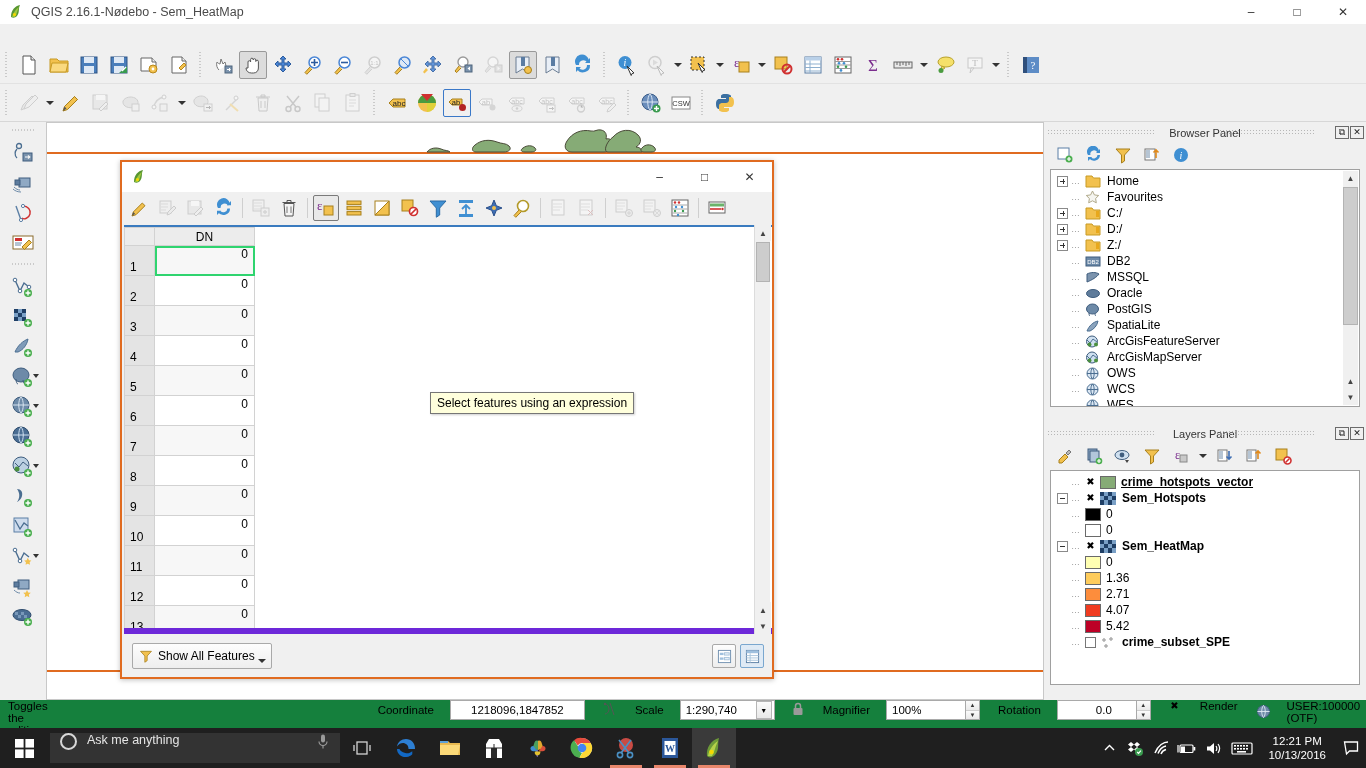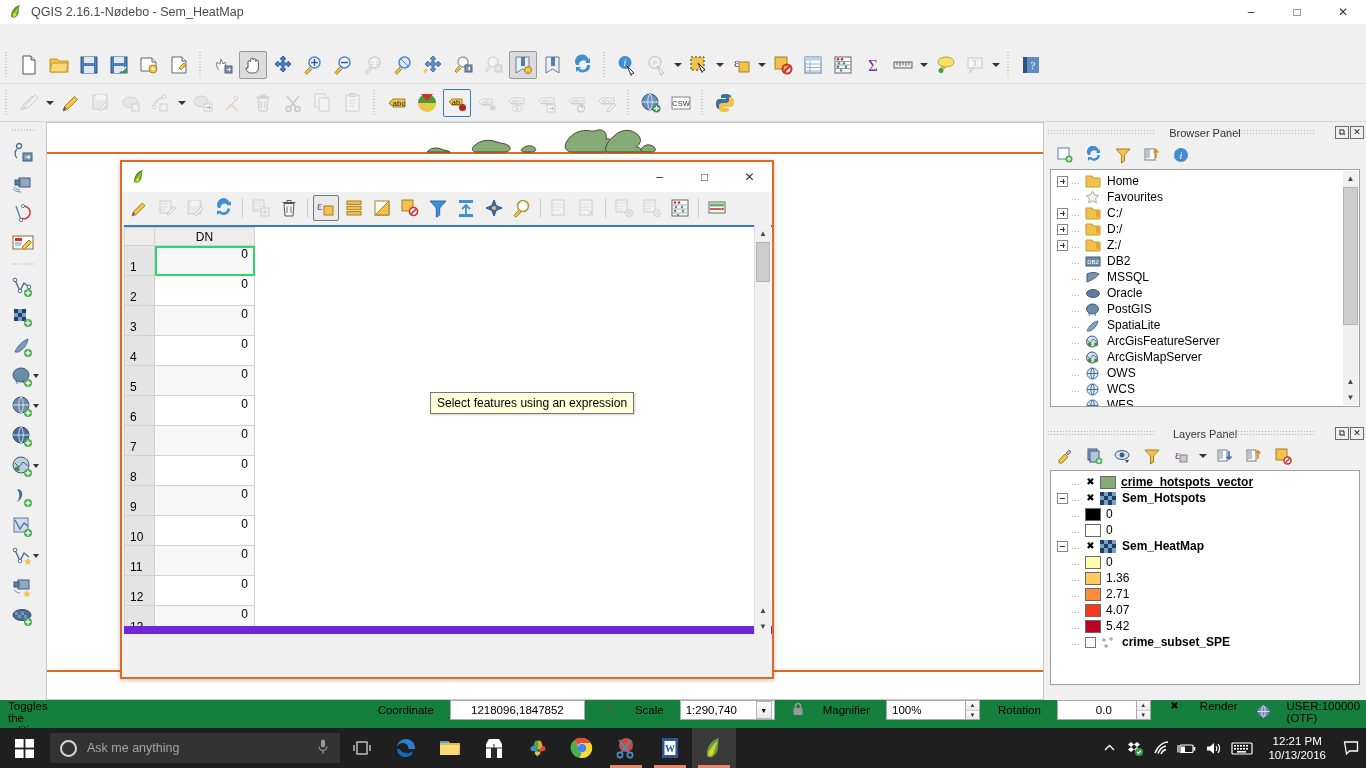--- a/index.html
+++ b/index.html
@@ -141,21 +141,21 @@
                       font-size: 12px; color: #333; }
   #attrToolbar { height: 31px; display: flex; align-items: center; padding-left: 4px; background: #f0f0f0; }
   .abtn { width: 26px; height: 26px; margin: 0 1px; display: flex; align-items: center; justify-content: center;
           border: 1px solid transparent; border-radius: 2px; flex: 0 0 auto; }
   .abtn.checked { background: #e9e9e9; border: 1px solid #7a7a7a; }
   .abtn.dim { opacity: .4; }
   .asep { width: 1px; height: 20px; background: #cfcfcf; margin: 0 4px; flex: 0 0 auto; }
 
   #tableWrap {
     position: absolute; left: 2px; top: 63px; width: 648px; height: 409px;
-    background: #fff; border-top: 2px solid #3a7bbf; border-bottom: 8px solid #6d28d9;
+    background: #fff; border-top: 2px solid #3a7bbf; border-bottom: 6px solid #6d28d9;
     overflow: hidden;
   }
   table.attr { border-collapse: collapse; width: 632px; table-layout: fixed; }
   table.attr th, table.attr td { border: 1px solid #d2d2d2; font-size: 12px; }
   table.attr th.corner { width: 30px; background: #ececec; height: 18px; }
   table.attr th.col { background: #ececec; color: #000; font-weight: normal; height: 18px; text-align: center; }
   table.attr th.blank { background: #fff; border: none; }
   table.attr td.rowhdr { width: 30px; background: #e4e4e4; text-align: left; padding-left: 5px;
                          color: #000; vertical-align: bottom; height: 30px; }
   table.attr td.cell { text-align: right; padding-right: 6px; vertical-align: top; height: 30px; color: #000; }
@@ -210,22 +210,22 @@
   .spin div { flex: 1; display: flex; align-items: center; justify-content: center; font-size: 6px;
               background: linear-gradient(#fbfbfb,#e9e9e9); color: #333; }
   .spin div:first-child { border-bottom: 1px solid #cfcfcf; }
 
   
   #taskbar {
     position: absolute; left: 0; top: 728px; width: 1366px; height: 40px;
     background: #1f1f1f; display: flex; align-items: center;
   }
   #startbtn { width: 48px; height: 40px; display: flex; align-items: center; justify-content: center; }
-  #cortana { width: 290px; height: 30px; background: #333333; display: flex; align-items: center;
-             margin-left: 2px; color: #a3a3a3; font-size: 12.5px; }
+  #cortana { width: 290px; height: 30px; background: #333333; display: flex; 
+             margin-left: 2px; color: #e5e5e5; font-size: 12.5px; }
   #cortana .circ { width: 17px; height: 17px; border: 2px solid #d8d8d8; border-radius: 50%; margin: 0 10px; flex: 0 0 auto; }
   #cortana .mic { margin-left: auto; margin-right: 10px; }
   .tkbtn { width: 44px; height: 40px; display: flex; align-items: center; justify-content: center; position: relative; }
   .tkbtn.active { background: #3a3a3a; }
   .tkbtn .underline { position: absolute; bottom: 0; left: 6px; right: 6px; height: 3px; background: #e8866b; }
   #tray { margin-left: auto; display: flex; align-items: center; height: 40px; color: #fff; }
   .tray-icon { width: 26px; height: 40px; display: flex; align-items: center; justify-content: center; }
   #clock { display: flex; flex-direction: column; align-items: center; justify-content: center;
            font-size: 11.5px; color: #fff; padding: 0 10px; line-height: 14px; }
   #actioncenter { width: 30px; height: 40px; display: flex; align-items: center; justify-content: center; }
@@ -1463,20 +1463,46 @@
 
     <div class="tbl-scroll">
       <div class="up">▲</div>
       <div class="thumb" style="top:17px; height:40px;"></div>
       <div class="up" style="top:377px">▲</div>
       <div class="dn" style="top:393px">▼</div>
     </div>
 
     <div id="tooltip">Select features using an expression</div>
 
+    <div id="dlgStatus">
+      <div class="showall">
+        <svg width="14" height="14" viewBox="0 0 18 18">
+            <path d="M2 3h14l-5.5 6v6l-3 2V9z" fill="#f2c14e" stroke="#a8801c"></path>
+          </svg>
+        <span>Show All Features</span>
+      </div>
+      <div class="viewmodes">
+        <div class="vmode">
+          <svg width="15" height="15" viewBox="0 0 16 16">
+              <rect x="1.5" y="1.5" width="13" height="13" fill="#fff" stroke="#7090b0"></rect>
+              <rect x="3" y="4" width="4" height="2.5" fill="#9fc0de"></rect>
+              <rect x="8" y="4" width="5" height="2.5" fill="#e4eef7" stroke="#a9c4dc"></rect>
+              <rect x="3" y="9" width="4" height="2.5" fill="#9fc0de"></rect>
+              <rect x="8" y="9" width="5" height="2.5" fill="#e4eef7" stroke="#a9c4dc"></rect>
+            </svg>
+        </div>
+        <div class="vmode active">
+          <svg width="15" height="15" viewBox="0 0 16 16">
+              <rect x="1.5" y="1.5" width="13" height="13" fill="#fff" stroke="#5b7fa5"></rect>
+              <rect x="1.5" y="1.5" width="13" height="3" fill="#9fc0de"></rect>
+              <path d="M1.5 7h13M1.5 9.5h13M1.5 12h13M5.5 4.5v10" stroke="#a9c4dc"></path>
+            </svg>
+        </div>
+      </div>
+    </div>
   </div>
 
   <div id="statusbar">
     <span class="msg">Toggles the editing state of the current layer</span>
 
     <div class="sb-group" style="margin-left:330px;">
       <span class="sb-label">Coordinate</span>
       <div class="sb-field center" style="width:135px;">1218096,1847852</div>
       <span><svg width="16" height="16" viewBox="0 0 16 16">
             <path d="M4 3c2 0 4 2 4 5s-2 5-4 5" fill="none" stroke="#555"></path>

